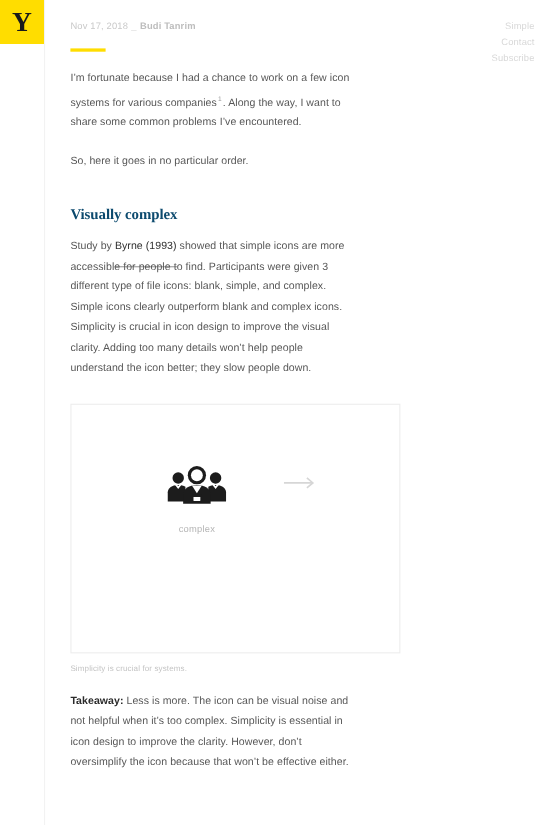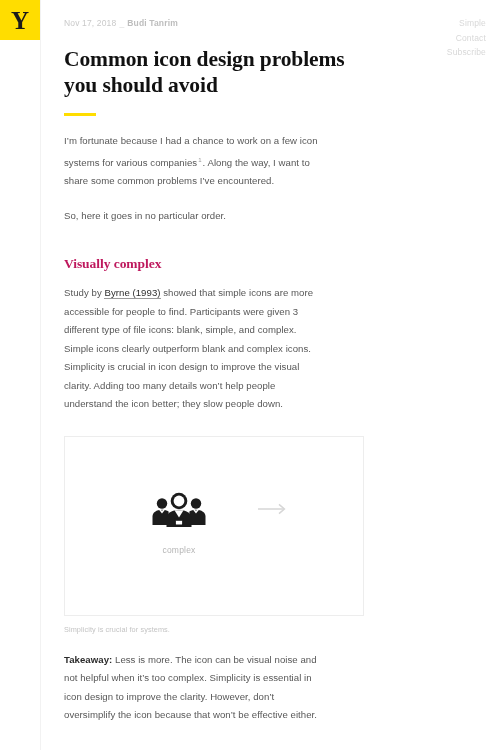--- a/index.html
+++ b/index.html
@@ -108,49 +108,49 @@
     line-height: 18.5px;
     color: #575757;
     width: 256px;
     letter-spacing: .05px;
   }
 
   p.body a, .ref {
     color: #2e2e2e;
     text-decoration: none;
     border-bottom: 1px solid #9a9a9a;
-    padding-bottom: 0px;
+    padding-bottom: 13px;
   }
 
   .fnote {
     font-size: 6px;
     vertical-align: super;
     color: #9a9a9a;
     margin-left: 1px;
     margin-right: 1px;
   }
 
   b.lead { color: #2b2b2b; font-weight: 700; }
 
   h2.section {
     margin-top: 30px;
     font-family: "Liberation Serif", serif;
     font-size: 13.5px;
     line-height: 18px;
     font-weight: 700;
-    color: #be185d;
+    color: #0c4a6e;
     letter-spacing: -0.05px;
   }
   h2.section + p.body { margin-top: 11px; }
 
   
   #figure {
     margin-top: 22px;
     width: 300px;
-    height: 180px;
+    height: 227px;
     border: 1px solid #ededed;
     background: #ffffff;
     position: relative;
   }
   #figure-inner {
     position: absolute;
     left: 0; right: 0;
     top: 52px;
     display: flex;
     align-items: center;
@@ -201,21 +201,20 @@
   <a href="#">Contact</a>
   <a href="#">Subscribe</a>
 </nav>
 
 <article id="article">
 
   <div id="byline">
     <span>Nov 17, 2018</span><span class="sep">_</span><span class="author">Budi Tanrim</span>
   </div>
 
-  <h1 id="page-title">Common icon design problems you should avoid</h1>
 
   <div id="title-accent"></div>
 
 
   <p class="body"><span>I’m fortunate because I had a chance to work on a few icon systems for various companies</span><span class="fnote">1</span><span>. Along the way, I want to share some common problems I’ve encountered.</span></p>
 
   <p class="body">So, here it goes in no particular order.</p>
 
   <h2 class="section">Visually complex</h2>
 

